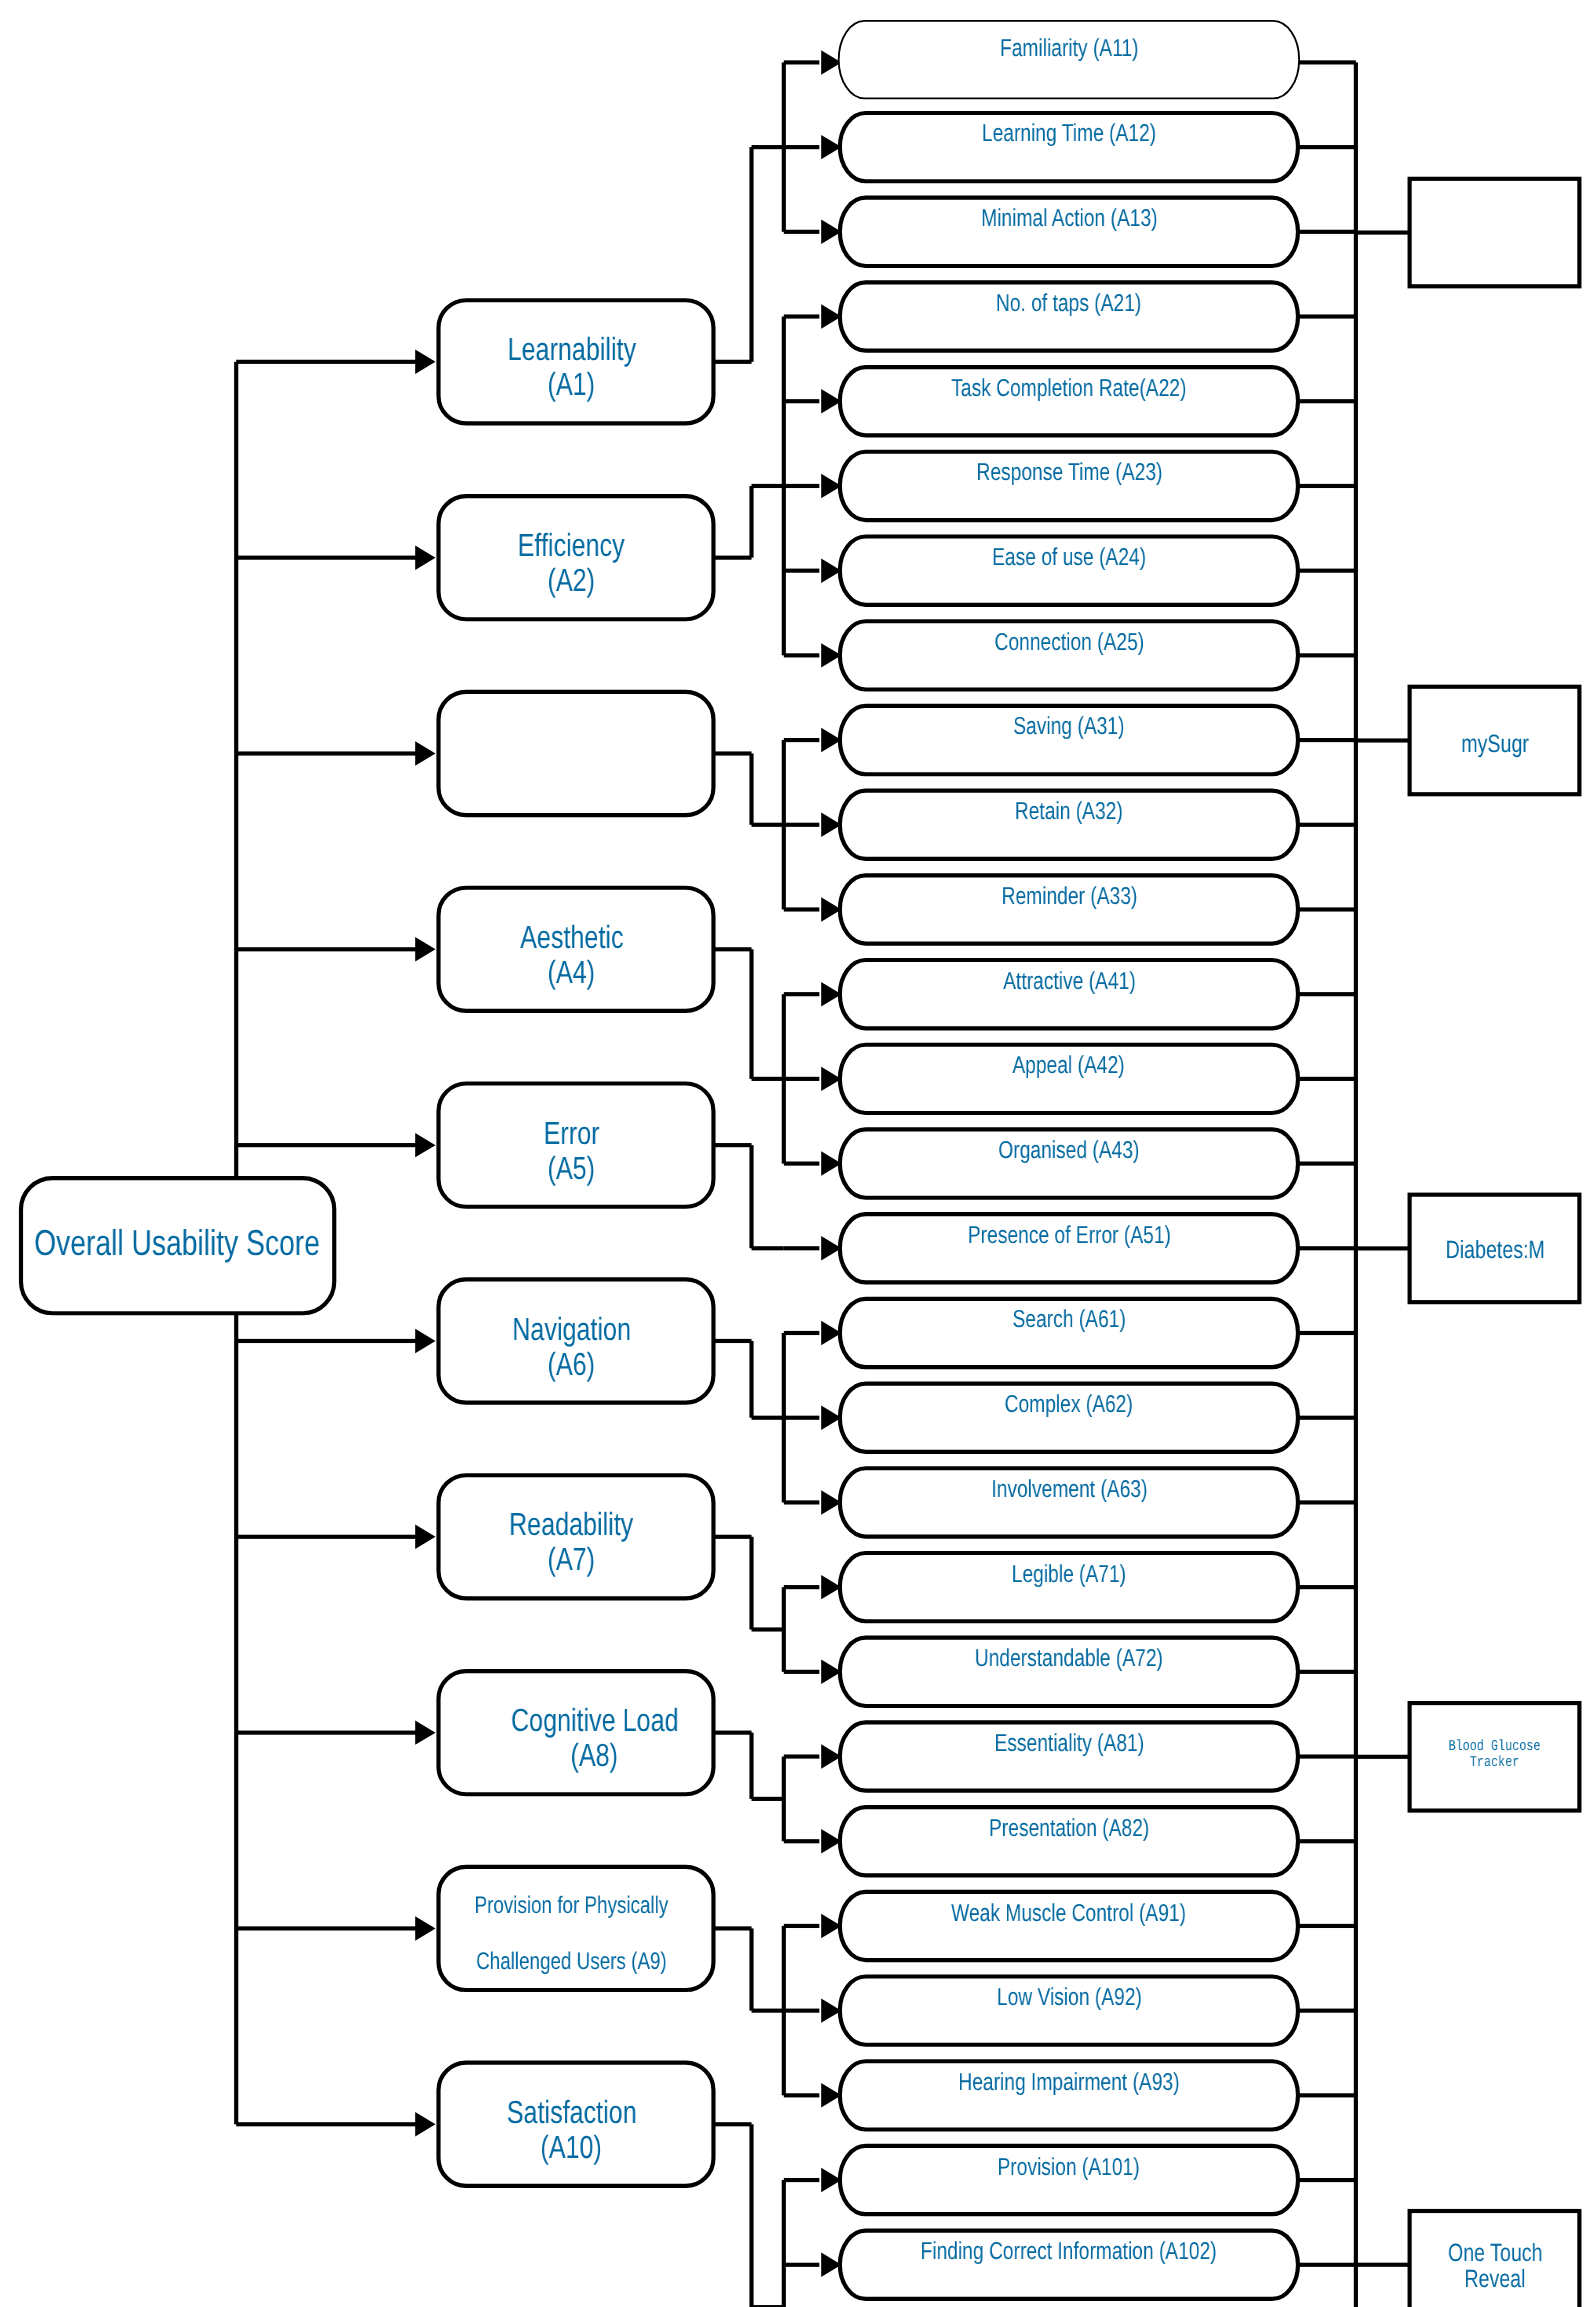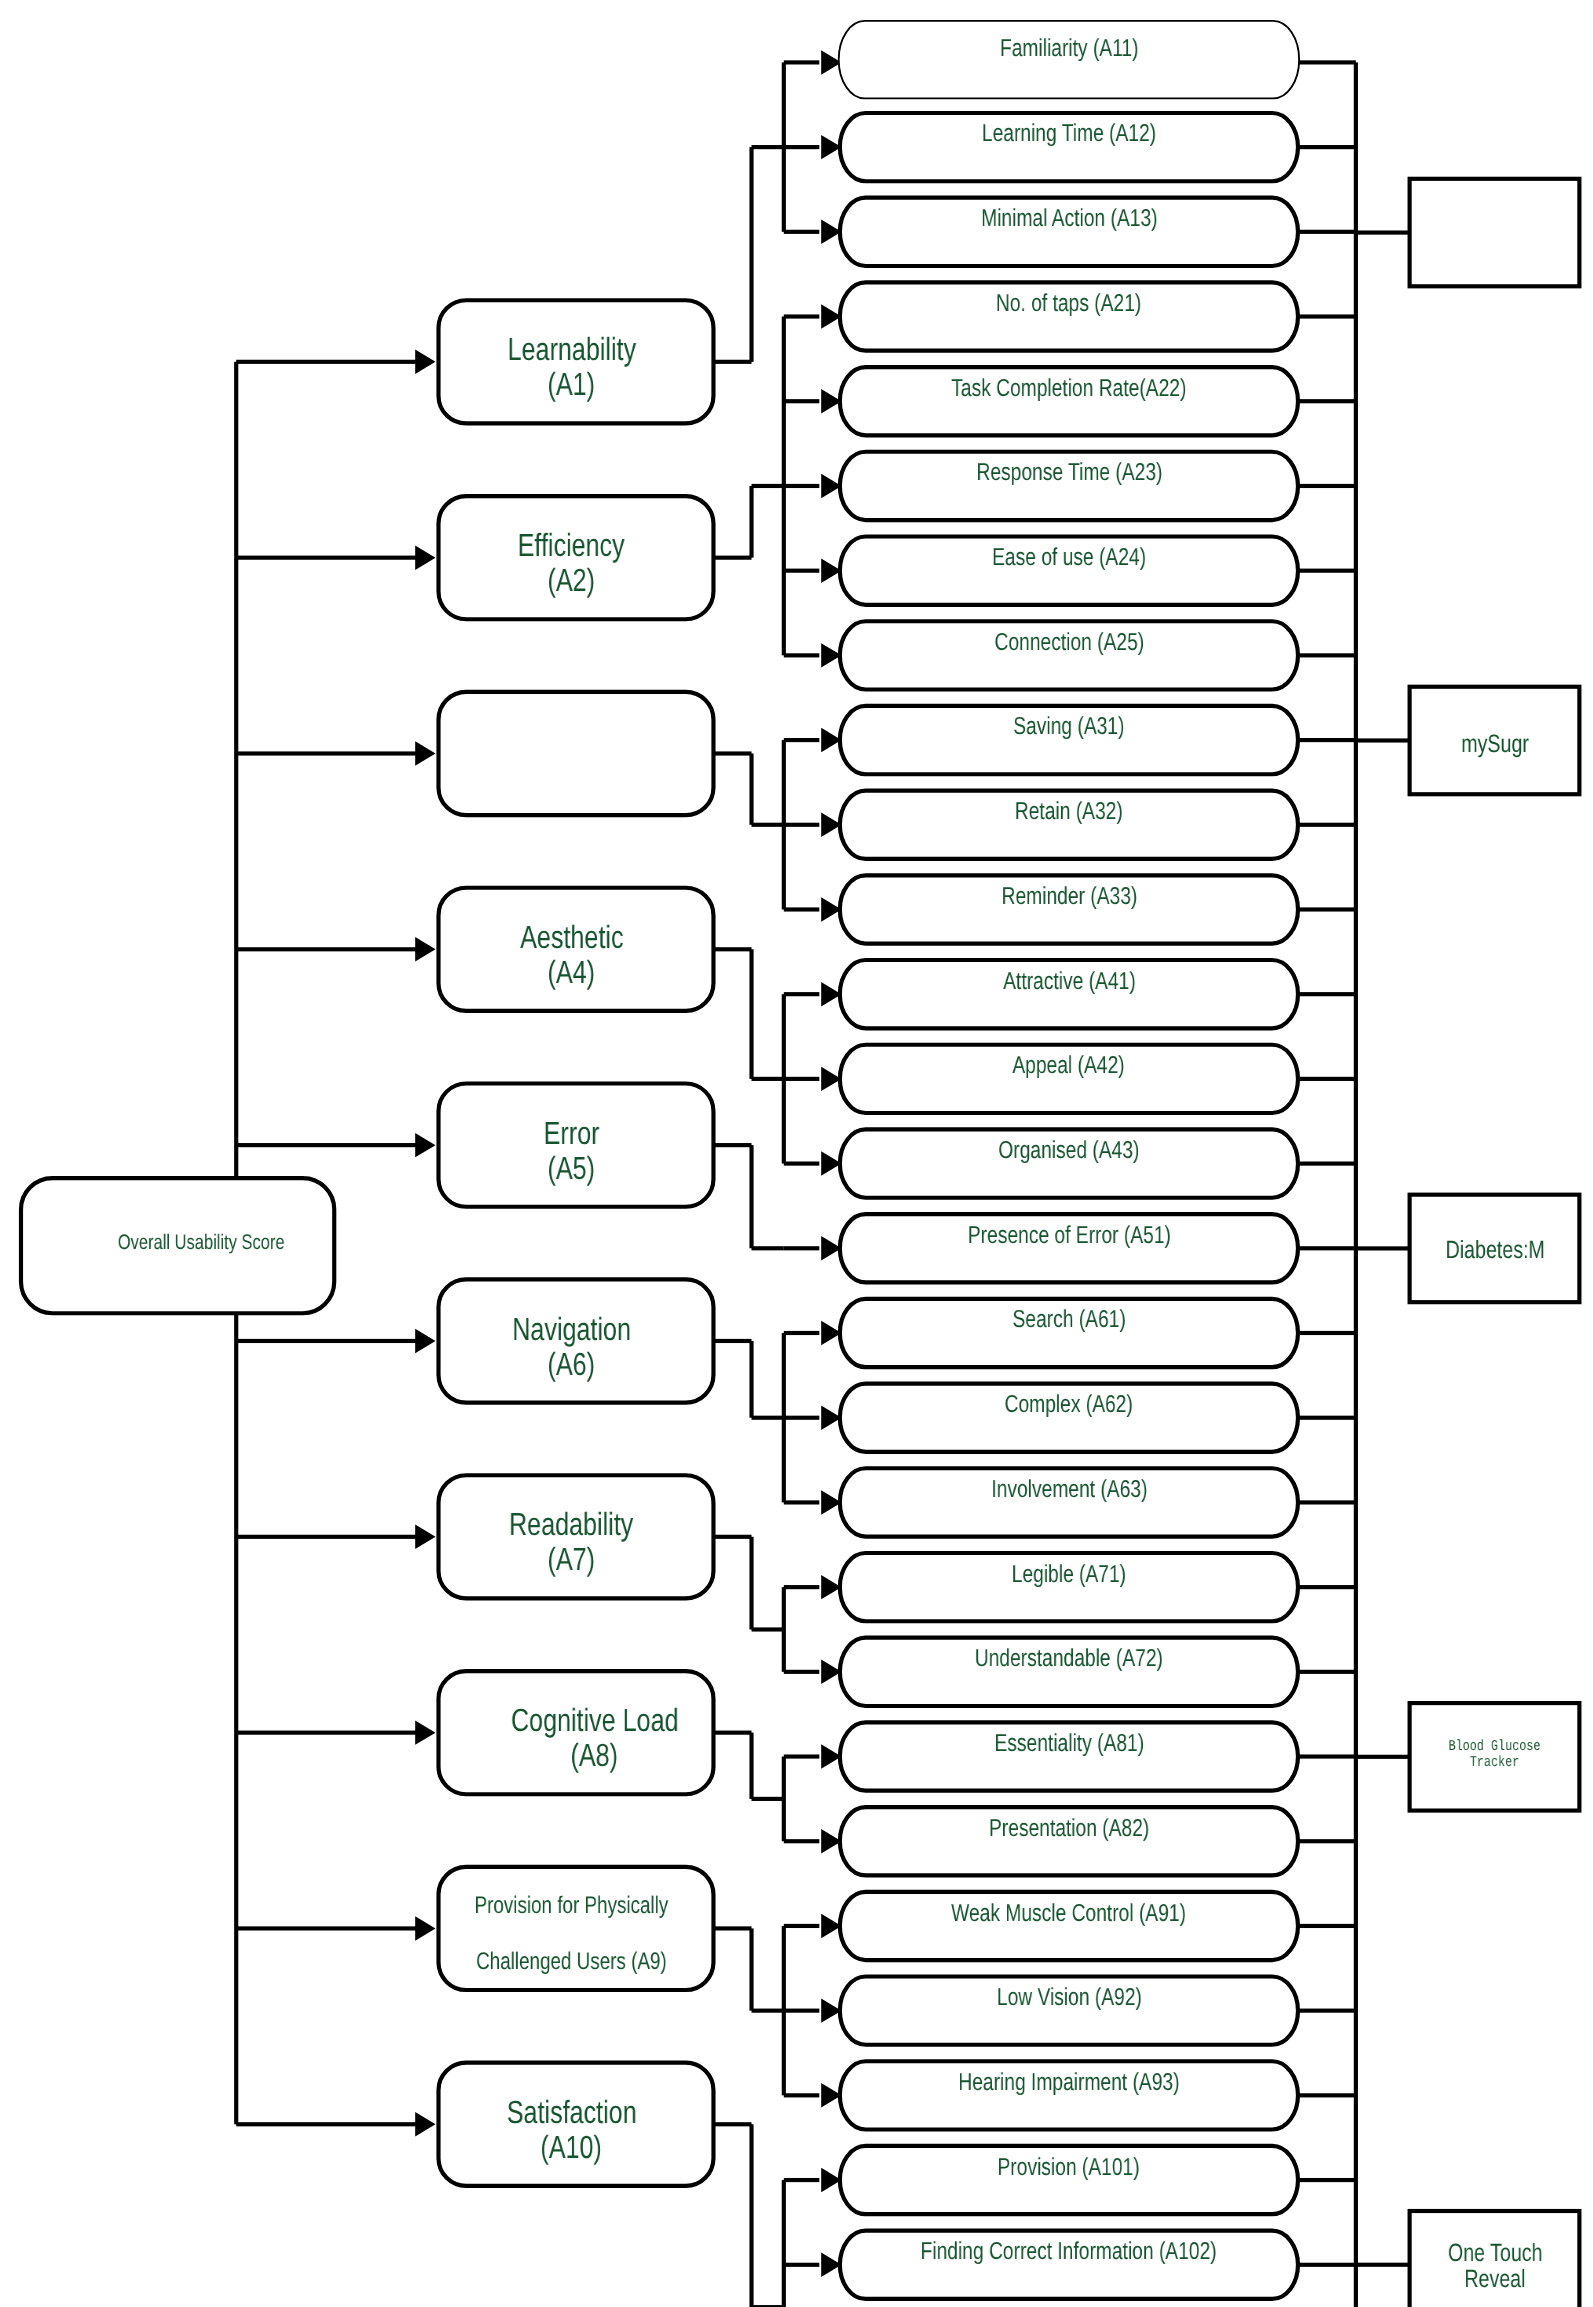--- a/index.html
+++ b/index.html
@@ -7,25 +7,25 @@
                -webkit-font-smoothing:antialiased; }
   * { text-rendering:geometricPrecision; }
   #page { position:relative; width:1593px; height:2489px; background:#ffffff;
            overflow:hidden; font-family:"Liberation Sans", sans-serif; }
   #wires { position:absolute; left:0; top:0; width:1593px; height:2489px; }
   .ln { fill:#000000; stroke:none; }
   .box { fill:#ffffff; stroke:#000000; stroke-width:9; }
   .box.thin { stroke-width:4; }
   .lbl { position:absolute; display:flex; flex-direction:column;
           align-items:center; justify-content:center; text-align:right;
-          color:#14532d; }
+          color:#0369a1; }
   .lbl span { display:block; transform:scaleX(0.785) translateZ(0);
                transform-origin:center center; white-space:nowrap;
                will-change:transform; }
-  .root-lbl { font-size:21px; line-height:1.0;padding-left:24px; }
+  .root-lbl { font-size:36px; line-height:1.0; }
   .crit-lbl { font-size:32px; line-height:1.09; }
   .crit-lbl.small { font-size:24px; line-height:1.145;gap:29px; }
   .leaf-lbl { font-size:24.5px; line-height:1.0; }
   .app-lbl { font-size:25px; line-height:1.03; }
   .app-lbl.small { font-size:15px; line-height:1.07;font-family:Liberation Mono, monospace; }
 </style>
 </head>
 <body>
 
 <div id="page">

